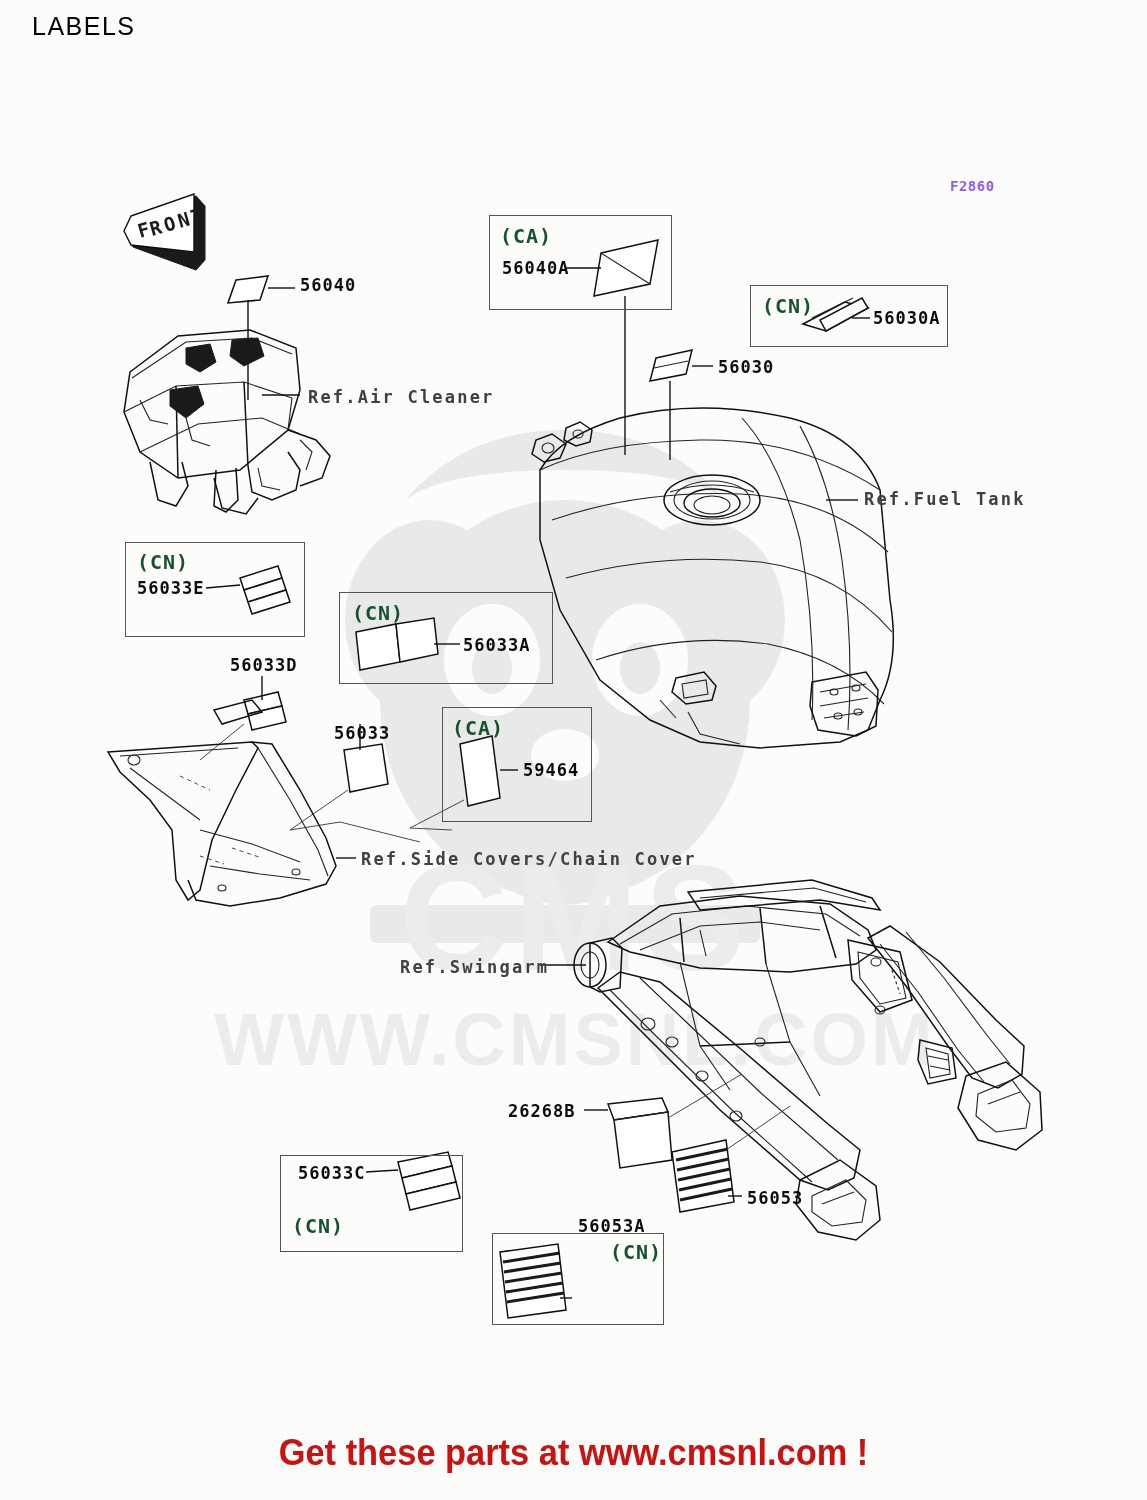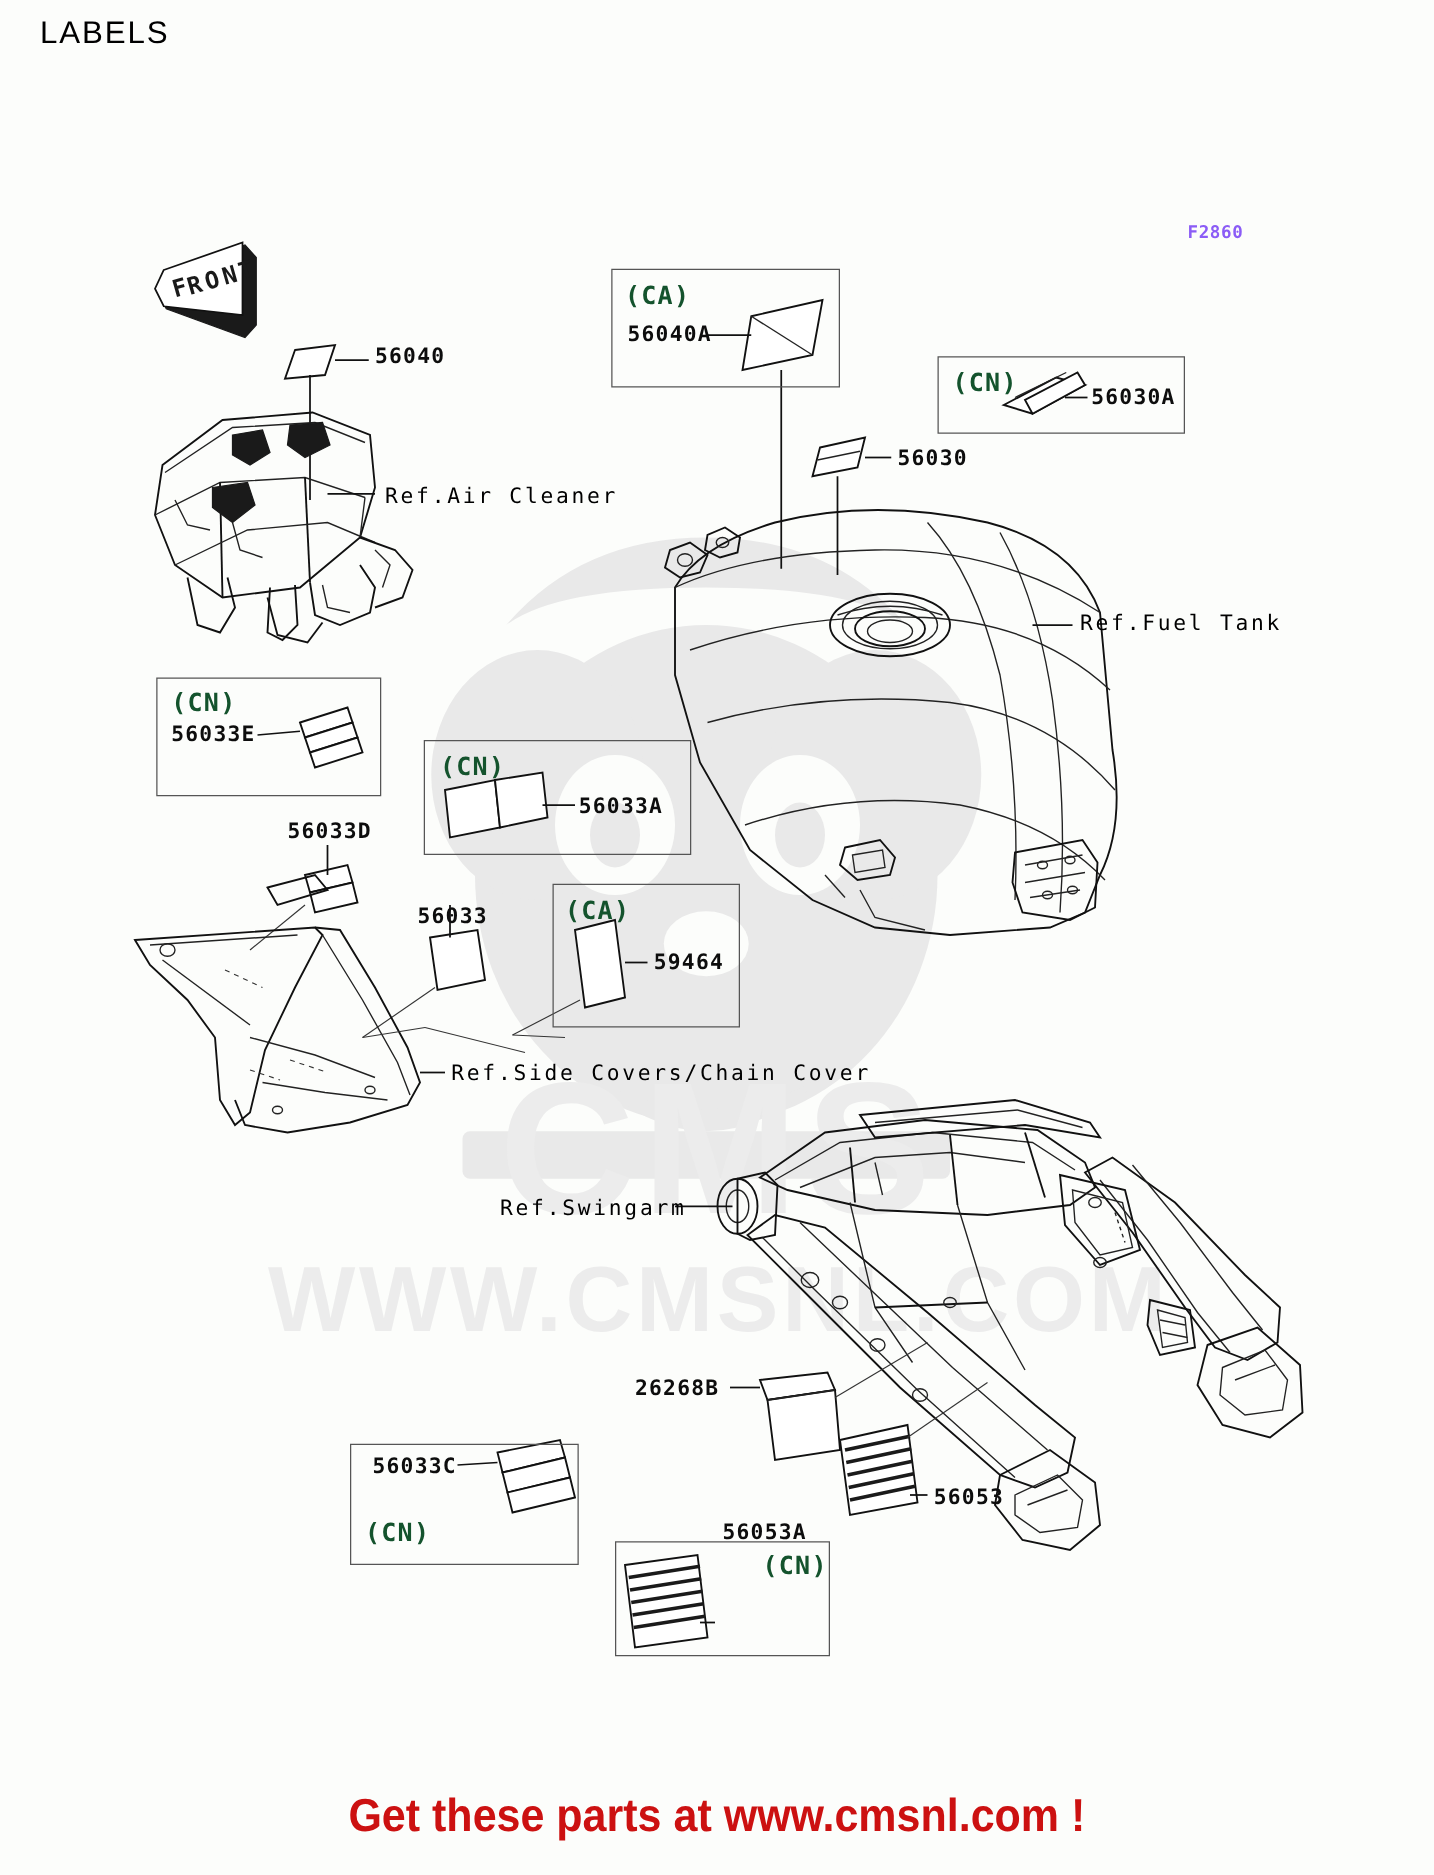--- a/index.html
+++ b/index.html
@@ -48,22 +48,22 @@
     font-family:"DejaVu Sans Mono","Liberation Mono",monospace;
     font-size:17px;
     font-weight:bold;
     color:#0d0d0d;
     letter-spacing:1px;
     white-space:nowrap;
   }
   .reftxt{
     font-family:"DejaVu Sans Mono","Liberation Mono",monospace;
     font-size:17px;
-    font-weight:normal;
-    color:#000000;
+    font-weight:bold;
+    color:#404040;
     letter-spacing:2.2px;
     white-space:nowrap;
   }
   .cc{
     font-family:"DejaVu Sans Mono","Liberation Mono",monospace;
     font-size:20px;
     font-weight:bold;
     color:#14532d;
     letter-spacing:1px;
     white-space:nowrap;

